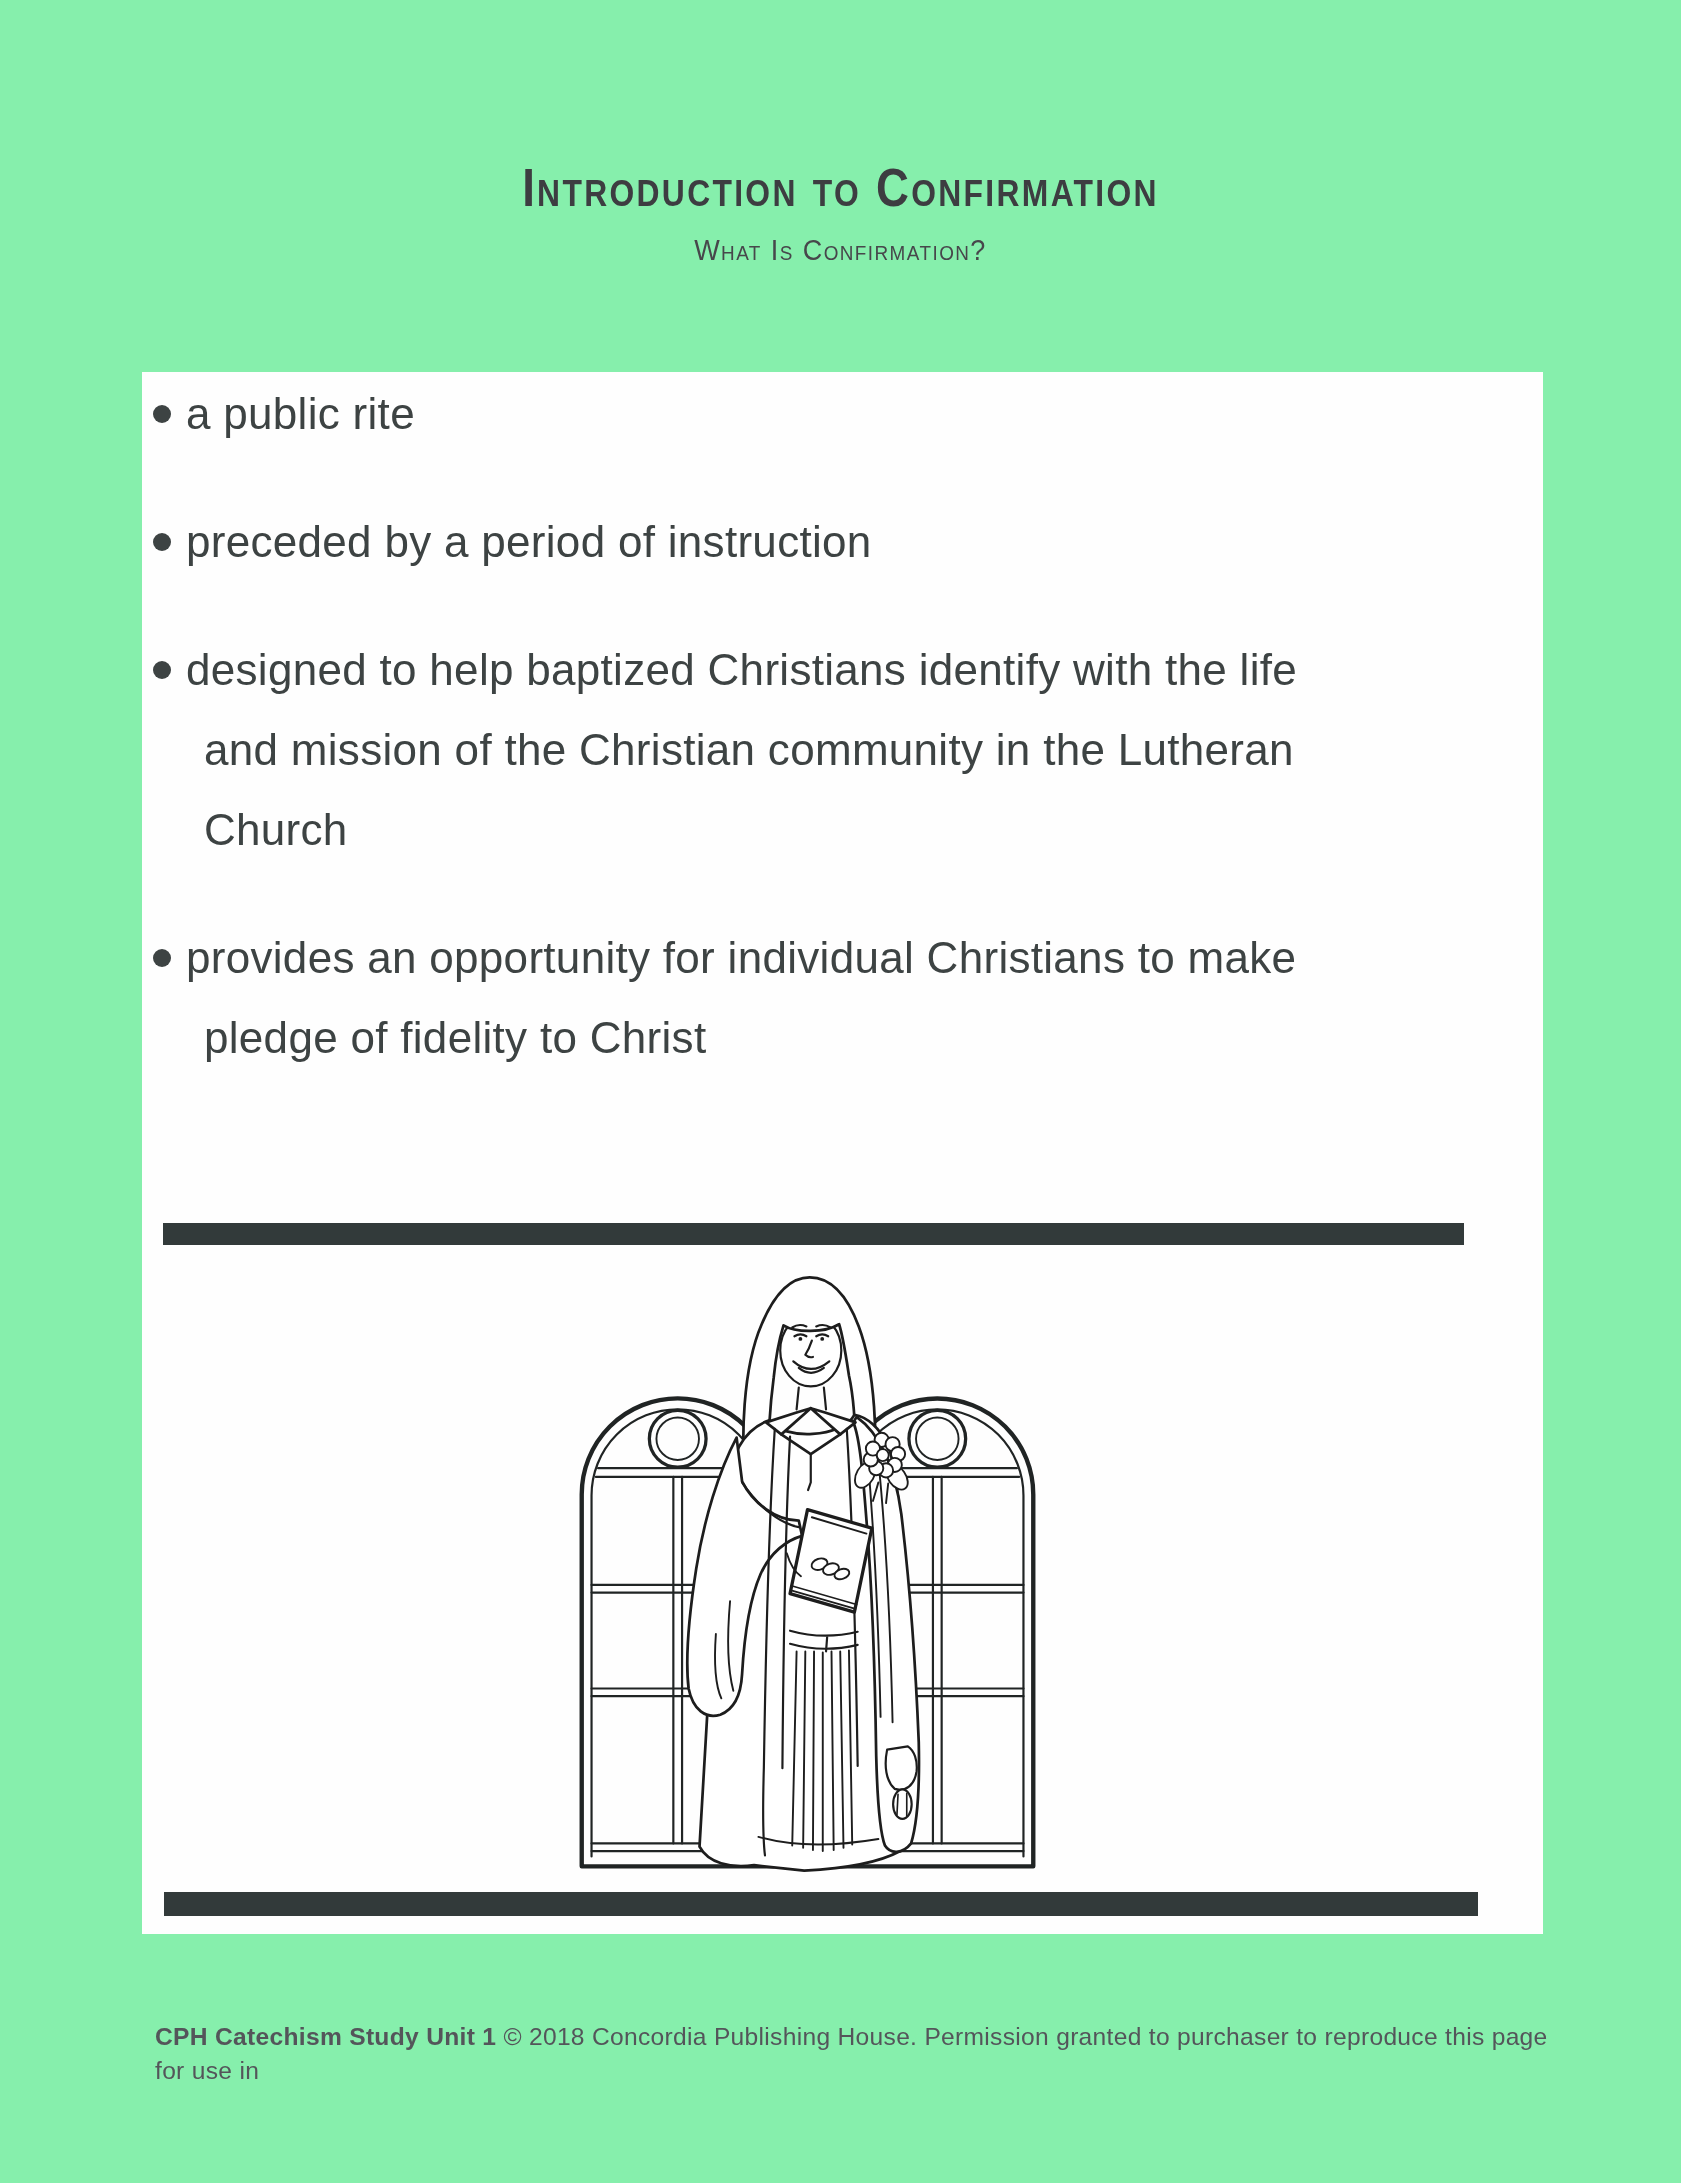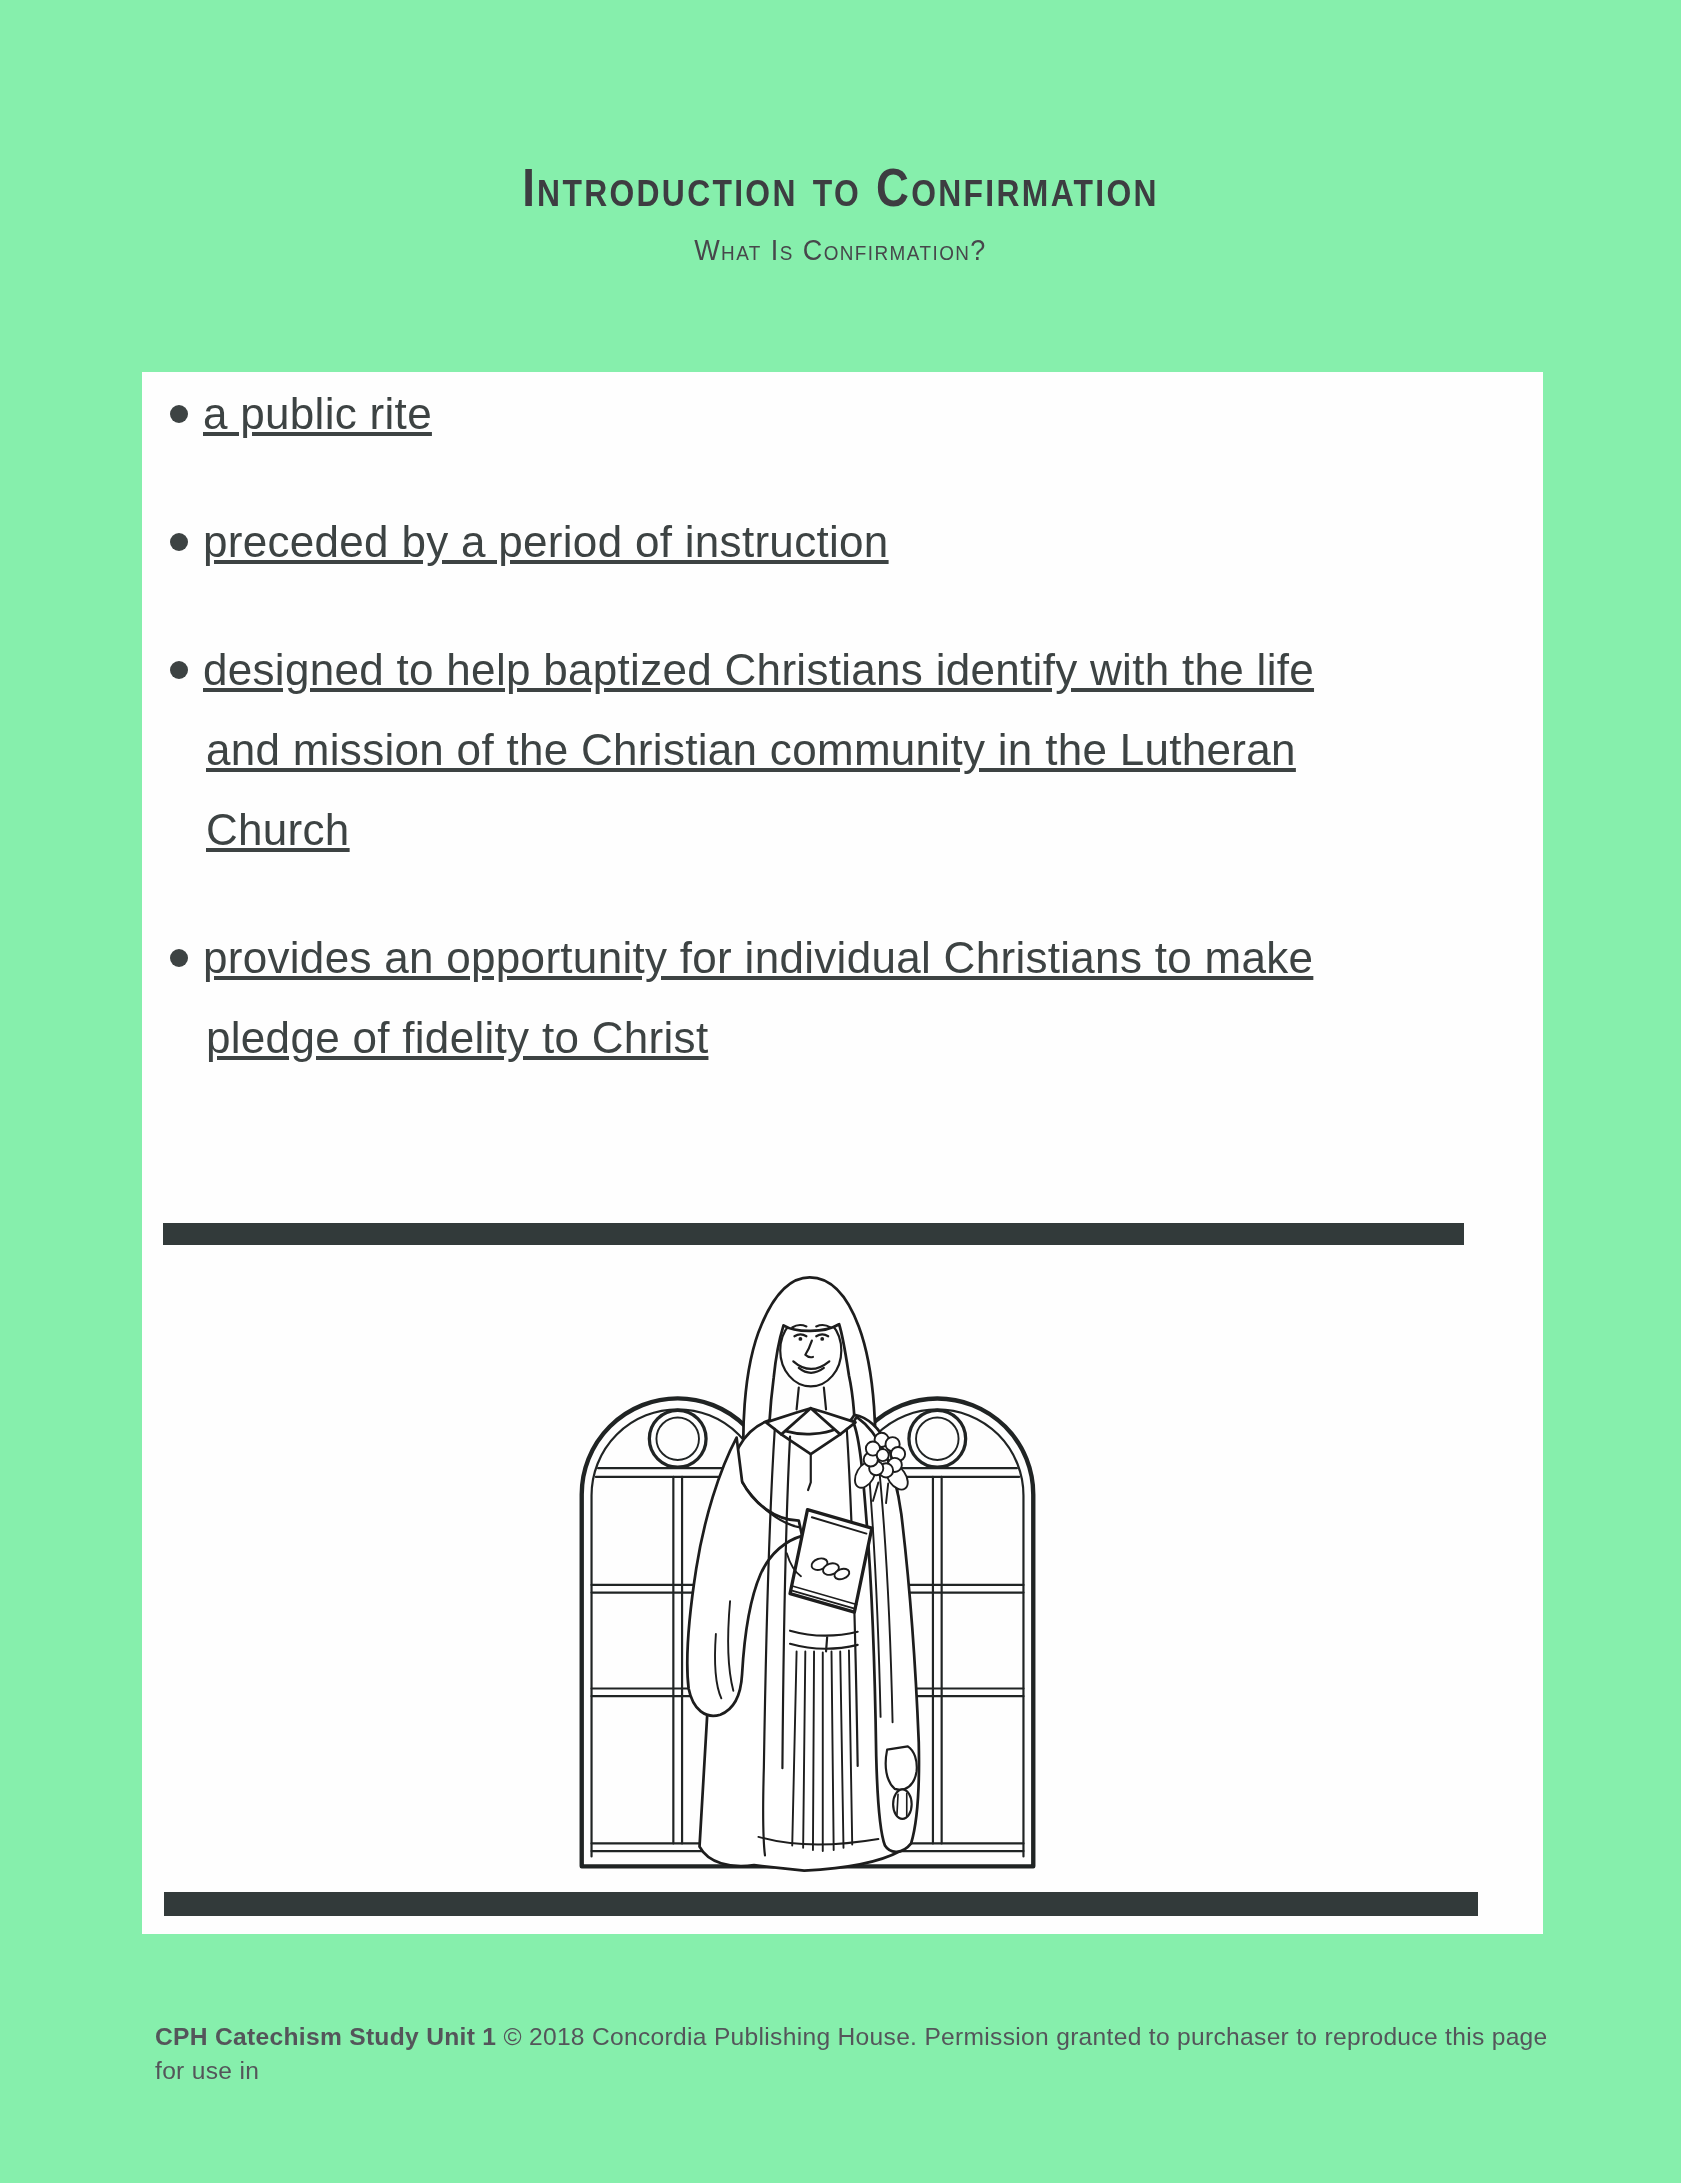--- a/index.html
+++ b/index.html
@@ -17,31 +17,31 @@
     position:absolute;left:0;top:233px;width:100%;margin:0;
     text-align:center;font-variant:small-caps;font-weight:400;
     font-size:30px;letter-spacing:1.6px;color:#47474b;
     transform:scaleX(0.9);
   }
   .content-box{
     position:absolute;left:142px;top:372px;width:1401px;height:1562px;
     background:#fefefe;
   }
   .bullets{
-    position:absolute;left:28px;top:2.2px;width:1310px;
+    position:absolute;left:11px;top:2.2px;width:1310px;
     margin:0;padding:0;list-style:none;
-    font-size:44px;line-height:80px;letter-spacing:0.3px;color:#3d4343;text-decoration:underline;
+    font-size:44px;line-height:80px;letter-spacing:0.3px;color:#3d4343;
   }
   .bullets li{position:relative;padding-left:33px;margin:0 0 48px 0;}
   .bullet-dot{
     position:absolute;left:0;top:31px;width:18px;height:18px;
     border-radius:50%;background:#3d4343;
   }
   .bl{display:block;}
-  .bl + .bl{margin-left:3px;}
+  .bl + .bl{margin-left:18px;}
   .rule{position:absolute;background:#323a3a;}
   .rule-top{left:21px;top:851px;width:1301px;height:22px;}
   .rule-bottom{left:22.4px;top:1520px;width:1314px;height:24px;}
   .illustration{position:absolute;left:431px;top:902px;width:469px;height:600px;}
   .footer{
     position:absolute;left:139px;top:2004px;width:1430px;
     color:#54555a;font-size:24.6px;line-height:34px;letter-spacing:0.3px;
   }
   .footer p{margin:16px;}
   .footer .b{font-weight:700;}

